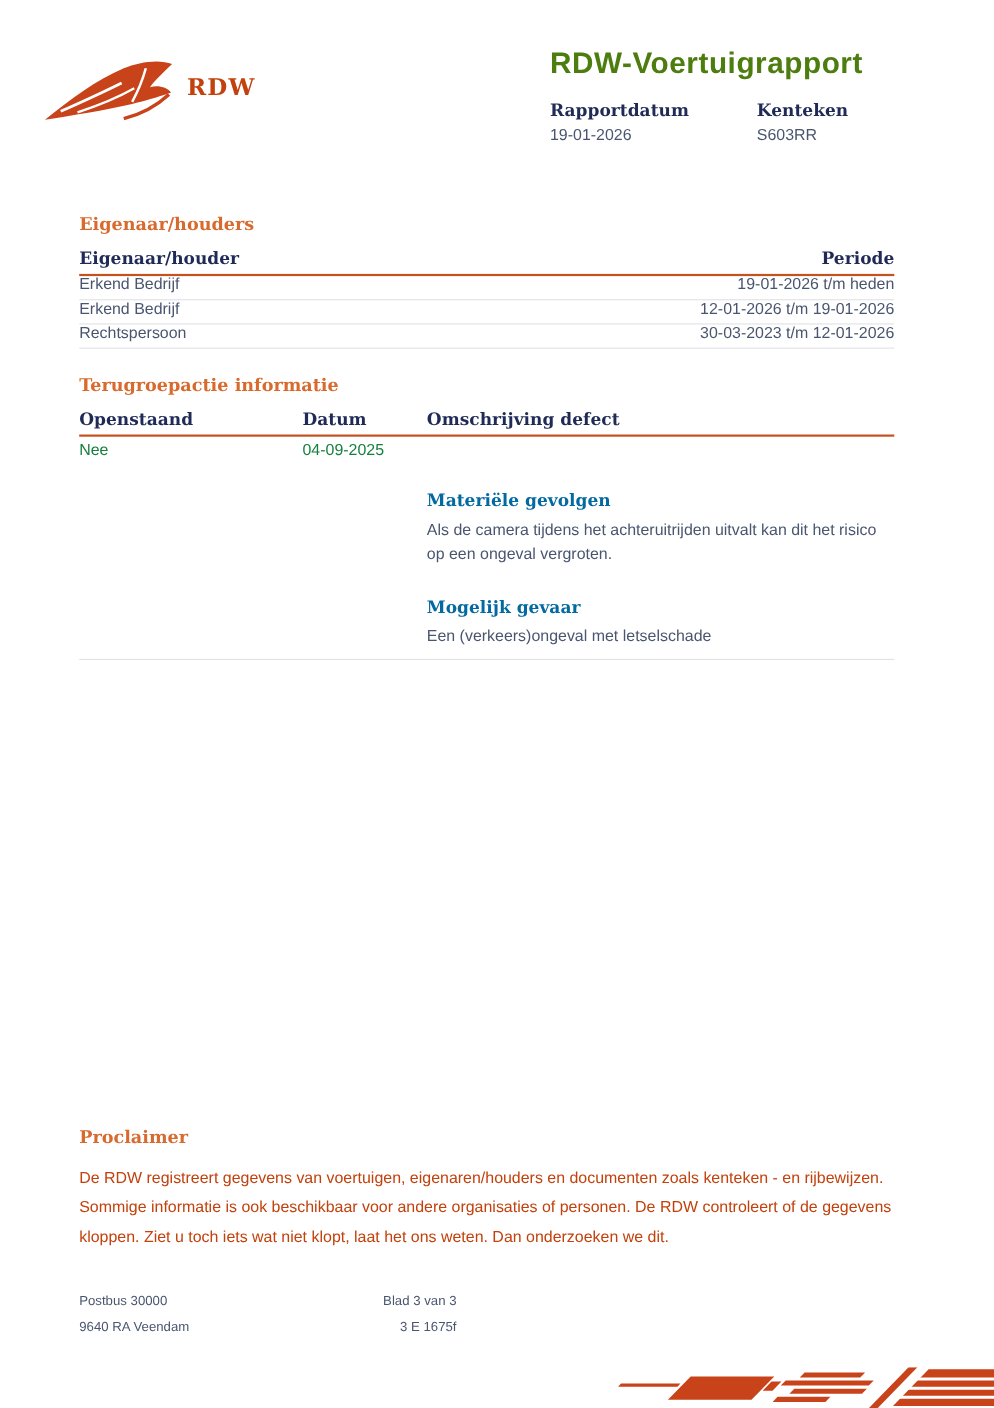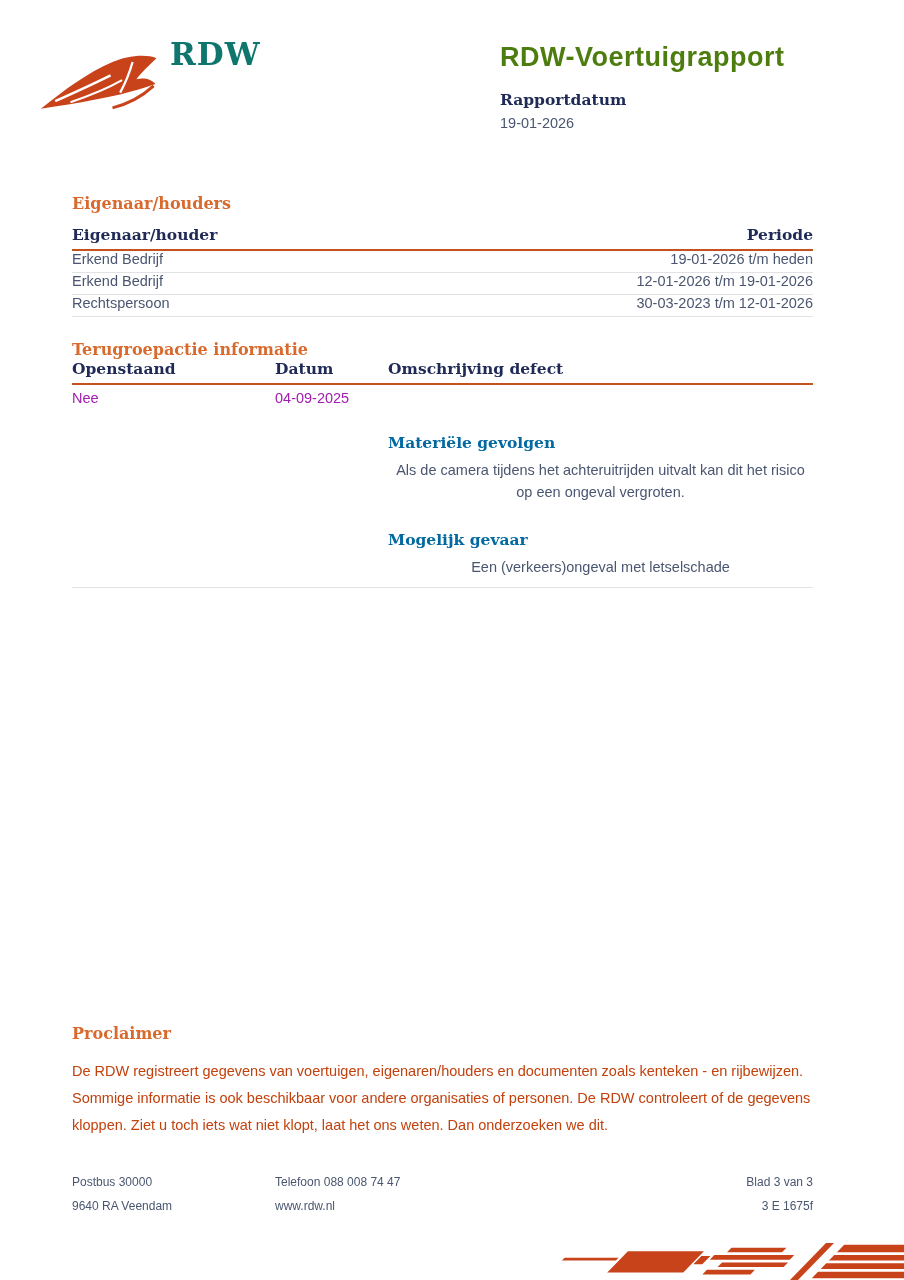--- a/index.html
+++ b/index.html
@@ -6,22 +6,22 @@
   html,body { background:#ffffff; }
   .page {
     position:relative; width:904px; height:1280px; background:#ffffff;
     overflow:hidden; font-family:"Liberation Sans", sans-serif; color:#49536C;
   }
 
   
   .logo { position:absolute; left:38px; top:36px; display:flex; align-items:flex-start; }
   .logo svg { width:128px; height:72px; margin-top:12px; }
   .brand {
-    font-family:"DejaVu Serif", serif; font-weight:700; font-size:31px;
-    color:#0f766e; letter-spacing:1px; margin-left:4px;
+    font-family:"DejaVu Serif", serif; font-weight:700; font-size:21px;
+    color:#c2410c; letter-spacing:1px; margin-left:4px;margin-top:30px;
   }
   .title-block { position:absolute; left:500px; top:42px; width:360px; }
   .doc-title {
     font-family:Liberation Sans, sans-serif; font-weight:700; font-size:27px;
     color:#4d7c0f; letter-spacing:0.5px; white-space:nowrap;
   }
   .meta { display:flex; margin-top:17px;gap:48px; }
   .meta-col { width:140px; }
   .meta-label {
     font-family:"DejaVu Serif", serif; font-weight:700; font-size:15.5px; color:#1F2A56;
@@ -42,31 +42,31 @@
     display:flex; justify-content:space-between; margin-top:12px;
     padding-bottom:5px; border-bottom:2px solid #C5511F;
   }
   .owner-row {
     display:flex; justify-content:space-between; 
     height:22px; font-size:14.5px; border-bottom:1px solid #E2E2E6; color:#4A5670;
   }
 
   
   .recall-head, .recall-row { display:flex; }
-  .recall-head { padding-bottom:5px; border-bottom:2px solid #C5511F; }
-  .recall-row { margin-top:5px; font-size:14.5px; color:#a21caf; }
+  .recall-head { margin-top:12px; padding-bottom:5px; border-bottom:2px solid #C5511F; }
+  .recall-row { margin-top:5px; font-size:14.5px; color:#15803d; }
   .c1 { width:203px; flex:none; }
   .c2 { width:113px; flex:none; }
   .c3 { flex:1; }
   .sub-block { margin-left:316px; }
   .sub-title {
     font-family:"DejaVu Serif", serif; font-weight:700; font-size:15.5px;
     color:#0369a1; margin-top:27px;
   }
-  .sub-text { font-size:14.5px; line-height:22px; margin-top:7px; color:#4A5670;text-align:center; }
+  .sub-text { font-size:14.5px; line-height:22px; margin-top:7px; color:#4A5670; }
   .bottom-rule { border-bottom:1px solid #E2E2E6; margin-top:9px; }
 
   
   .proclaimer-text { font-size:14.5px; line-height:27px; margin-top:15px; color:#c2410c; }
 
   
   .footer { position:absolute; left:72px; top:1166px; width:741px; display:flex; font-size:12px; color:#4A5670; }
   .footer .fc1 { width:203px; flex:none; }
   .footer .fc2 { flex:1; }
   .footer .fc3 { text-align:right; flex:none; width:140px; }
@@ -92,20 +92,24 @@
     </svg>
     <span class="brand">RDW</span>
   </div>
 
   <div class="title-block">
     <div class="doc-title">RDW-Voertuigrapport</div>
     <div class="meta">
       <div class="meta-col">
         <div class="meta-label">Rapportdatum</div>
         <div class="meta-value">19-01-2026</div>
+      </div>
+      <div class="meta-col">
+        <div class="meta-label">Kenteken</div>
+        <div class="meta-value">S603RR</div>
       </div>
     </div>
   </div>
 
   <div class="section" style="top:156px;">
     <div class="section-title">Eigenaar/houders</div>
     <div class="owners-head">
       <span class="col-head">Eigenaar/houder</span>
       <span class="col-head">Periode</span>
     </div>
@@ -146,24 +150,20 @@
   <div class="section" style="top:986px;">
     <div class="section-title">Proclaimer</div>
     <div class="proclaimer-text">De RDW registreert gegevens van voertuigen, eigenaren/houders en documenten zoals kenteken - en rijbewijzen. Sommige informatie is ook beschikbaar voor andere organisaties of personen. De RDW controleert of de gegevens kloppen. Ziet u toch iets wat niet klopt, laat het ons weten. Dan onderzoeken we dit.</div>
   </div>
 
   <div class="footer">
     <div class="fc1">
       <div>Postbus 30000</div>
       <div>9640 RA Veendam</div>
     </div>
-    <div class="fc2">
-      <div>Telefoon 088 008 74 47</div>
-      <div>www.rdw.nl</div>
-    </div>
     <div class="fc3">
       <div>Blad 3 van 3</div>
       <div>3 E 1675f</div>
     </div>
   </div>
 
   <svg class="stripes" viewBox="0 0 400 40" preserveAspectRatio="none" aria-hidden="true">
     <g fill="#C8431A" transform="translate(30,0) skewX(-42)">
       <rect x="45" y="16" width="54" height="3"></rect>
       <rect x="102" y="9" width="76" height="23"></rect>

